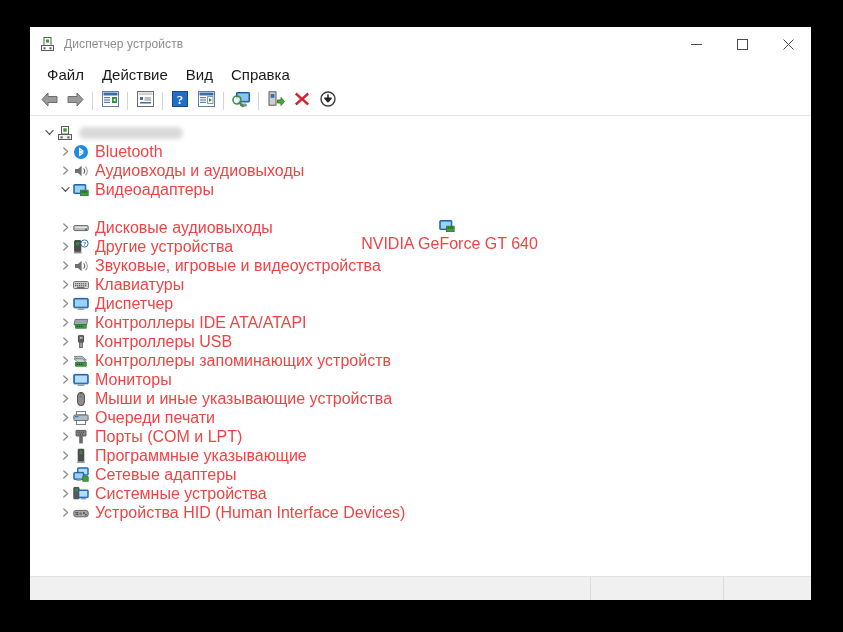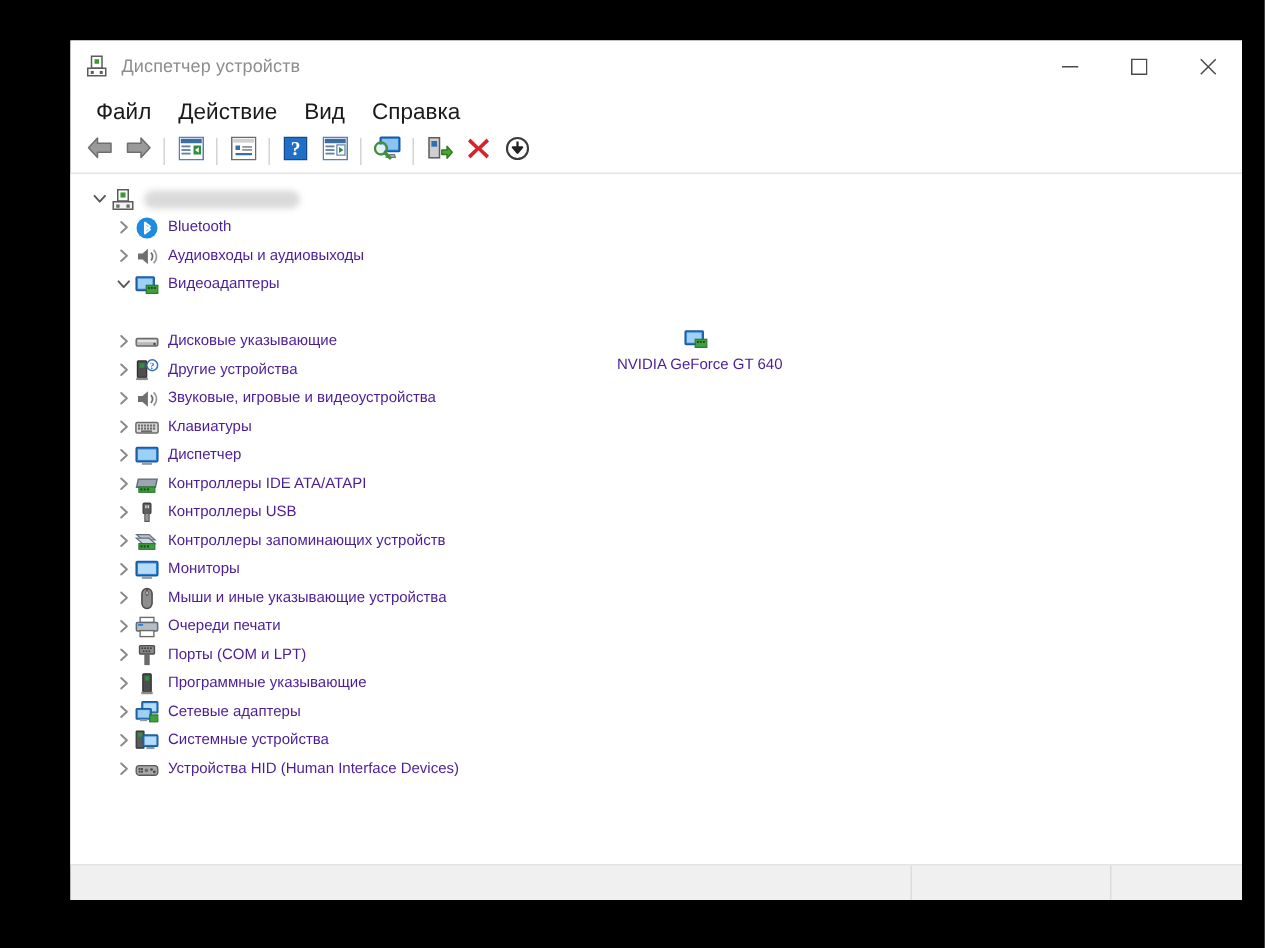--- a/index.html
+++ b/index.html
@@ -8,21 +8,21 @@
     background: #000000;
     width: 843px;
     height: 632px;
     overflow: hidden;
     font-family: "Liberation Sans", sans-serif;
   }
 
   
   #window {
     position: absolute;
-    left: 47px;
+    left: 30px;
     top: 27px;
     width: 781px;
     height: 573px;
     background: #ffffff;
     box-sizing: border-box;
     display: flex;
     flex-direction: column;
   }
 
   
@@ -137,22 +137,22 @@
   .node-icon {
     width: 16px;
     height: 16px;
     margin-right: 6px;
     flex: 0 0 auto;
     display: flex;
     align-items: center;
     justify-content: center;
   }
   .node-label {
-    font-size: 10px;
-    color: #4c1d95;
+    font-size: 16px;
+    color: #ef4444;
     line-height: 19px;
   }
   .level1 { padding-left: 16px; }
   .level2 { padding-left: 48px; flex-direction: column; }
 
   
   #root-redaction {
     width: 104px;
     height: 12px;
     border-radius: 6px;
@@ -437,21 +437,21 @@
               <path d="M2.8 1 L6.6 4.5 L2.8 8" fill="none" stroke="#8a8a8a" stroke-width="1.3" stroke-linecap="round" stroke-linejoin="round"></path>
             </svg>
         </span>
         <span class="node-icon">
           <svg width="16" height="16" viewBox="0 0 16 16">
             <rect x="0.8" y="5.6" width="14.4" height="5" rx="1" fill="#b9b9b9" stroke="#6a6a6a" stroke-width="1"></rect>
             <rect x="1.9" y="6.6" width="12.2" height="1.5" fill="#e3e3e3"></rect>
             <circle cx="13" cy="9.3" r="0.85" fill="#4a4a4a"></circle>
           </svg>
         </span>
-        <span class="node-label">Дисковые указывающие</span>
+        <span class="node-label">Дисковые аудиовыходы</span>
       </div>
 
       <div class="node level1">
         <span class="chev">
           <svg width="9" height="9" viewBox="0 0 9 9">
               <path d="M2.8 1 L6.6 4.5 L2.8 8" fill="none" stroke="#8a8a8a" stroke-width="1.3" stroke-linecap="round" stroke-linejoin="round"></path>
             </svg>
         </span>
         <span class="node-icon">
           <svg width="16" height="16" viewBox="0 0 16 16">

